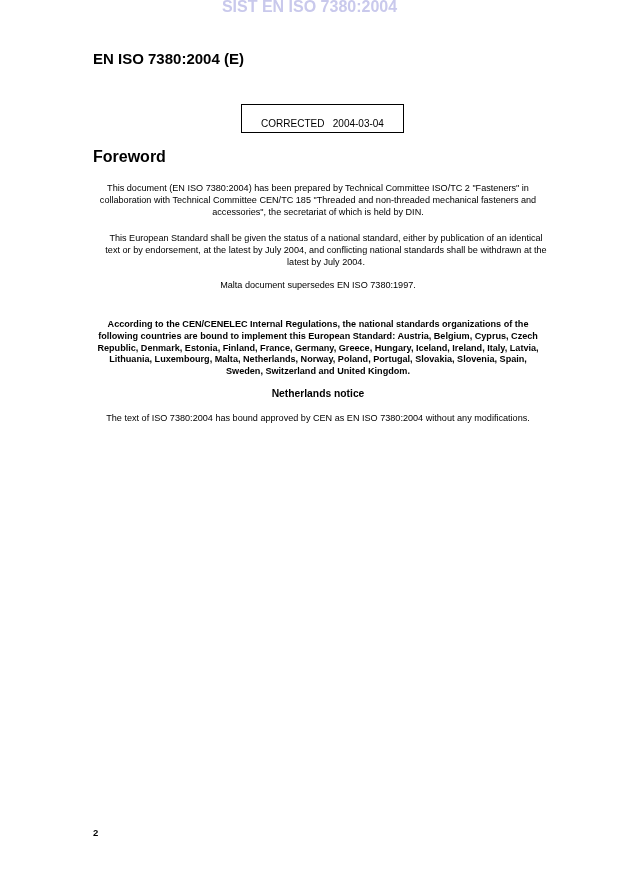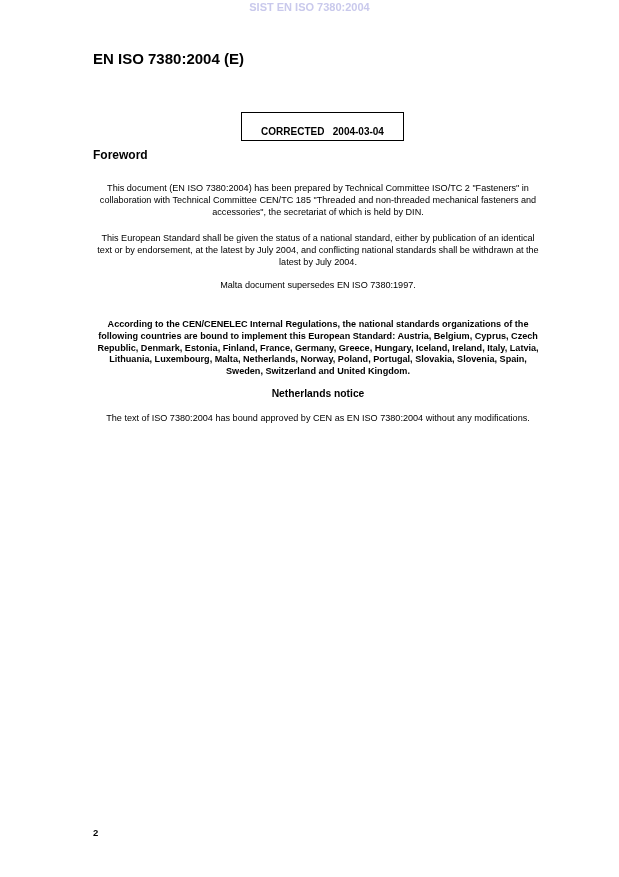--- a/index.html
+++ b/index.html
@@ -1,28 +1,28 @@
 <!DOCTYPE html>
 <html><head>
 <meta charset="utf-8">
 <style>
   html, body { margin: 0; padding: 0; background: #ffffff; }
   body { width: 619px; height: 877px; position: relative; overflow: hidden;
          font-family: "Liberation Sans", sans-serif; color: #000; }
   .watermark { position: absolute; top: 0; left: 0; width: 619px; text-align: center;
-               font-size: 11px; font-weight: bold; color: #c9c9ec; top: 0px; line-height: 14px; }
+               font-size: 16px; font-weight: bold; color: #c9c9ec; top: 0px; line-height: 14px; }
   .doc-id { position: absolute; left: 93px; top: 50px; font-size: 15px; font-weight: bold; }
-  .corrected-box { position: absolute; left: 241px; top: 112px; width: 163px; height: 29px;
-                   border: 1px solid #000; box-sizing: border-box; font-size: 10px; font-weight: bold;
+  .corrected-box { position: absolute; left: 241px; top: 104px; width: 163px; height: 29px;
+                   border: 1px solid #000; box-sizing: border-box; font-size: 10px; font-weight: normal;
                    display: flex; align-items: center; justify-content: center; padding-top: 10px; }
   .corrected-box span { white-space: pre; }
-  .heading { position: absolute; left: 93px; top: 148px; font-size: 12px; font-weight: bold; }
+  .heading { position: absolute; left: 93px; top: 148px; font-size: 16px; font-weight: bold; }
   .para { position: absolute; left: 93px; width: 450px; font-size: 9.1px; line-height: 11.8px; margin: 0; text-align: center; }
   .p1 { top: 183px; }
-  .p2 { top: 233px; }
+  .p2 { top: 233px; margin-left: 8px; }
   .p3 { top: 280px; }
   .p4 { top: 319px; font-weight: bold; }
   .subheading { position: absolute; left: 93px; width: 450px; top: 388px; text-align: center;
                 font-size: 10.3px; font-weight: bold; }
   .p5 { top: 413px; }
   .page-num { position: absolute; left: 93px; top: 827px; font-size: 9.5px; font-weight: bold; }
 </style>
 </head>
 <body>
 

